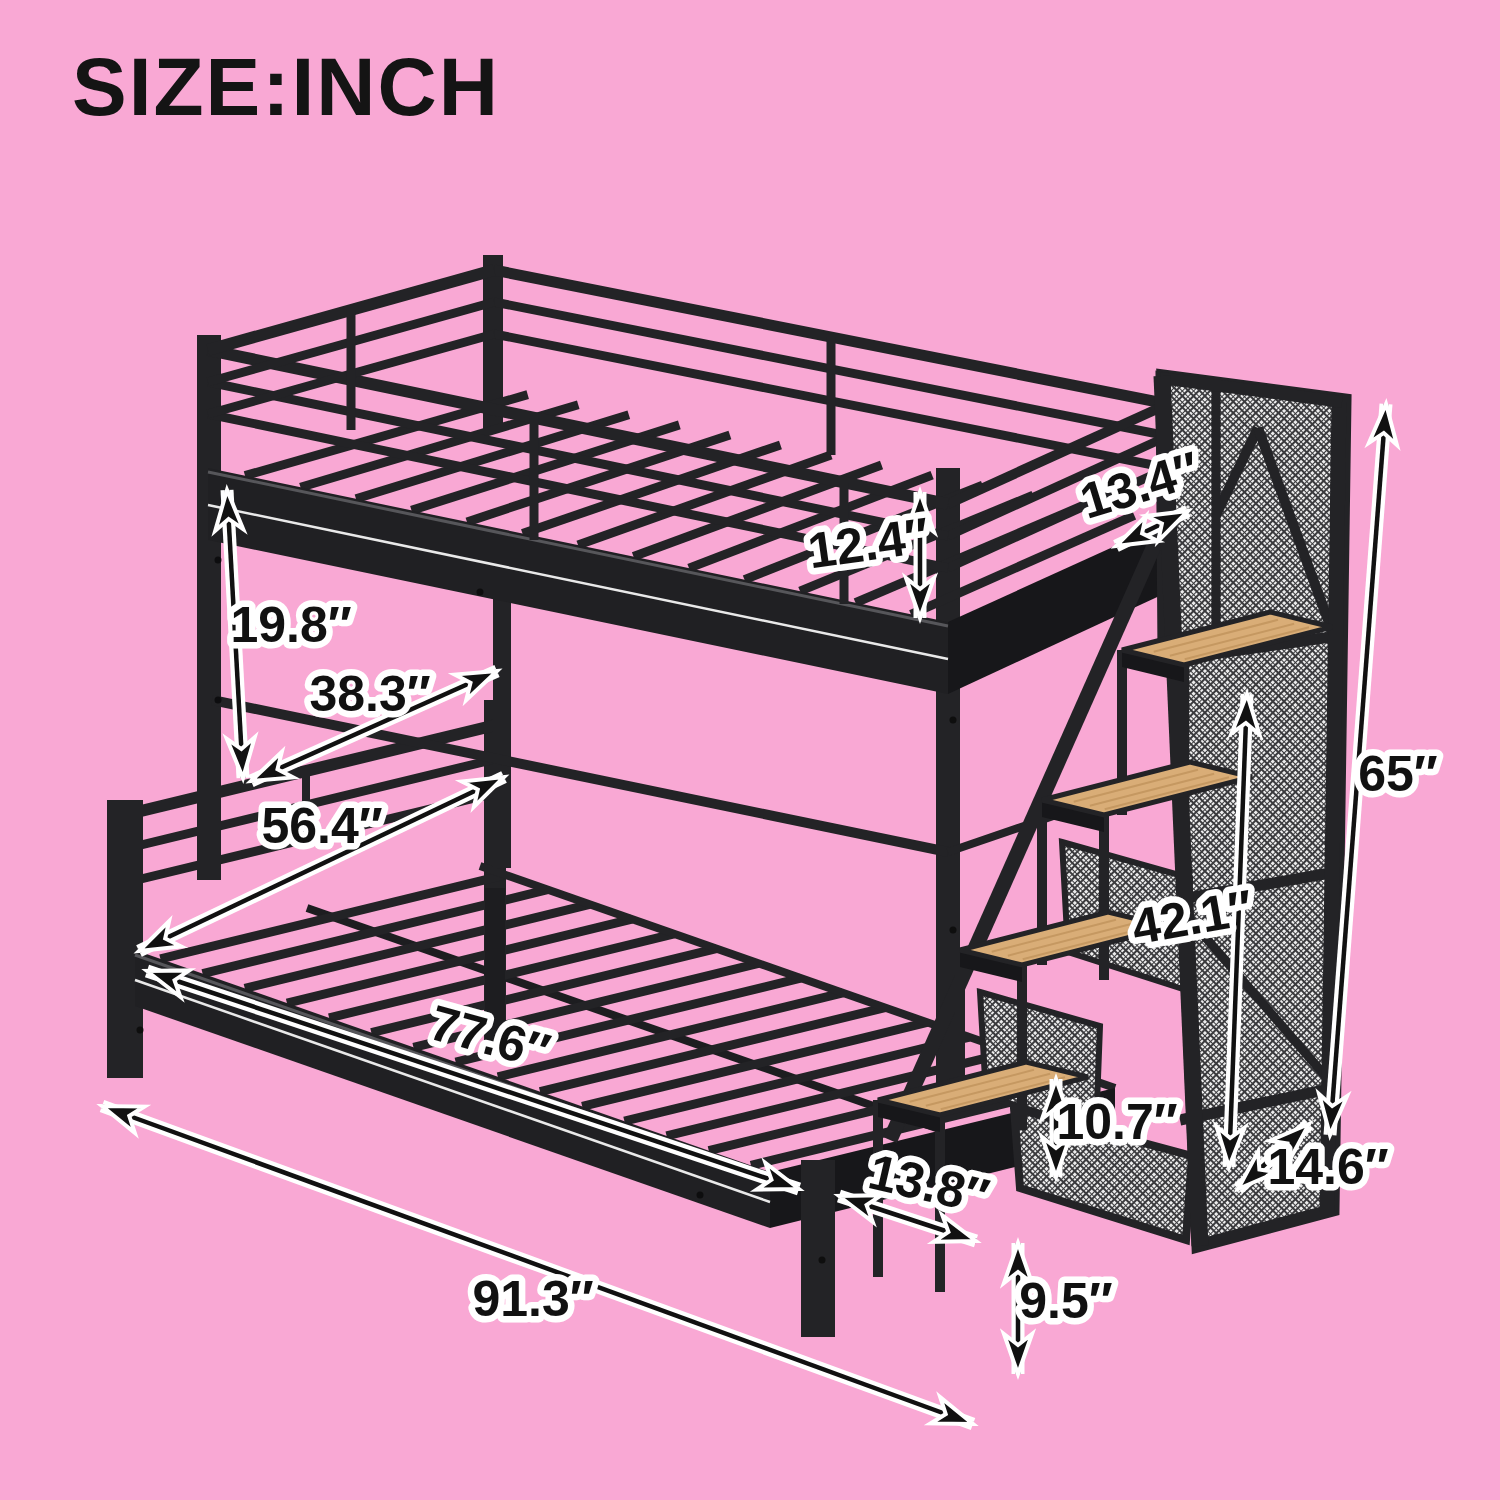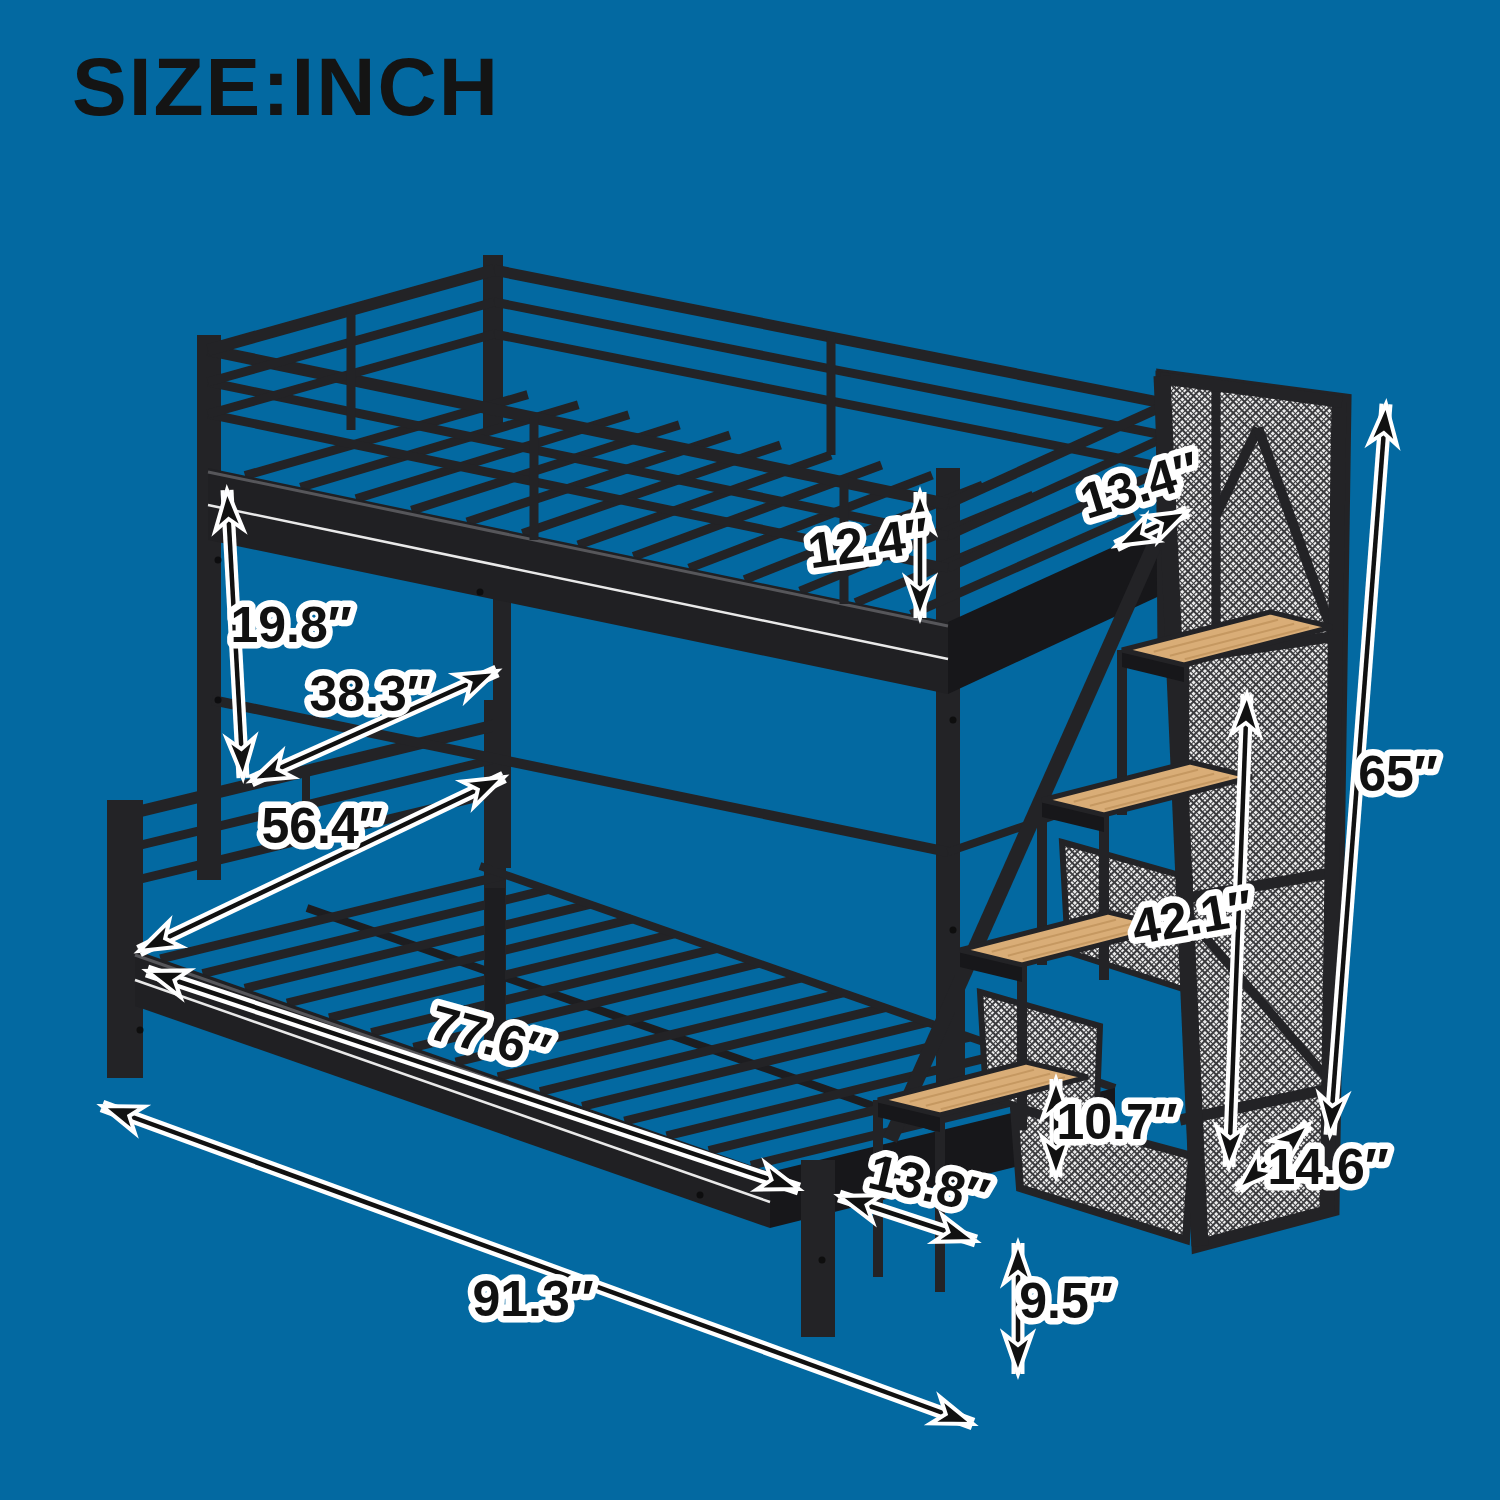--- a/index.html
+++ b/index.html
@@ -1,16 +1,16 @@
 <!DOCTYPE html>
 <html><head>
 <meta charset="utf-8">
 <style>
   html,body{margin:0;padding:0;background:#fff;}
-  #stage{position:relative;width:1500px;height:1500px;background:#0369a1;overflow:hidden;
+  #stage{position:relative;width:1500px;height:1500px;background:#f9a8d4;overflow:hidden;
          font-family:"Liberation Sans", sans-serif;}
   #page-title{position:absolute;left:72px;top:40px;font-size:82px;font-weight:800;
               letter-spacing:2px;color:#141414;white-space:nowrap;}
   #bed-svg{position:absolute;left:0;top:0;width:1500px;height:1500px;}
   .dim-label{font-family:"Liberation Sans", sans-serif;font-weight:bold;font-size:50px;
              fill:#111;stroke:#fff;stroke-width:13px;paint-order:stroke;stroke-linejoin:round;
              text-anchor:middle;}
 </style>
 </head>
 <body>

